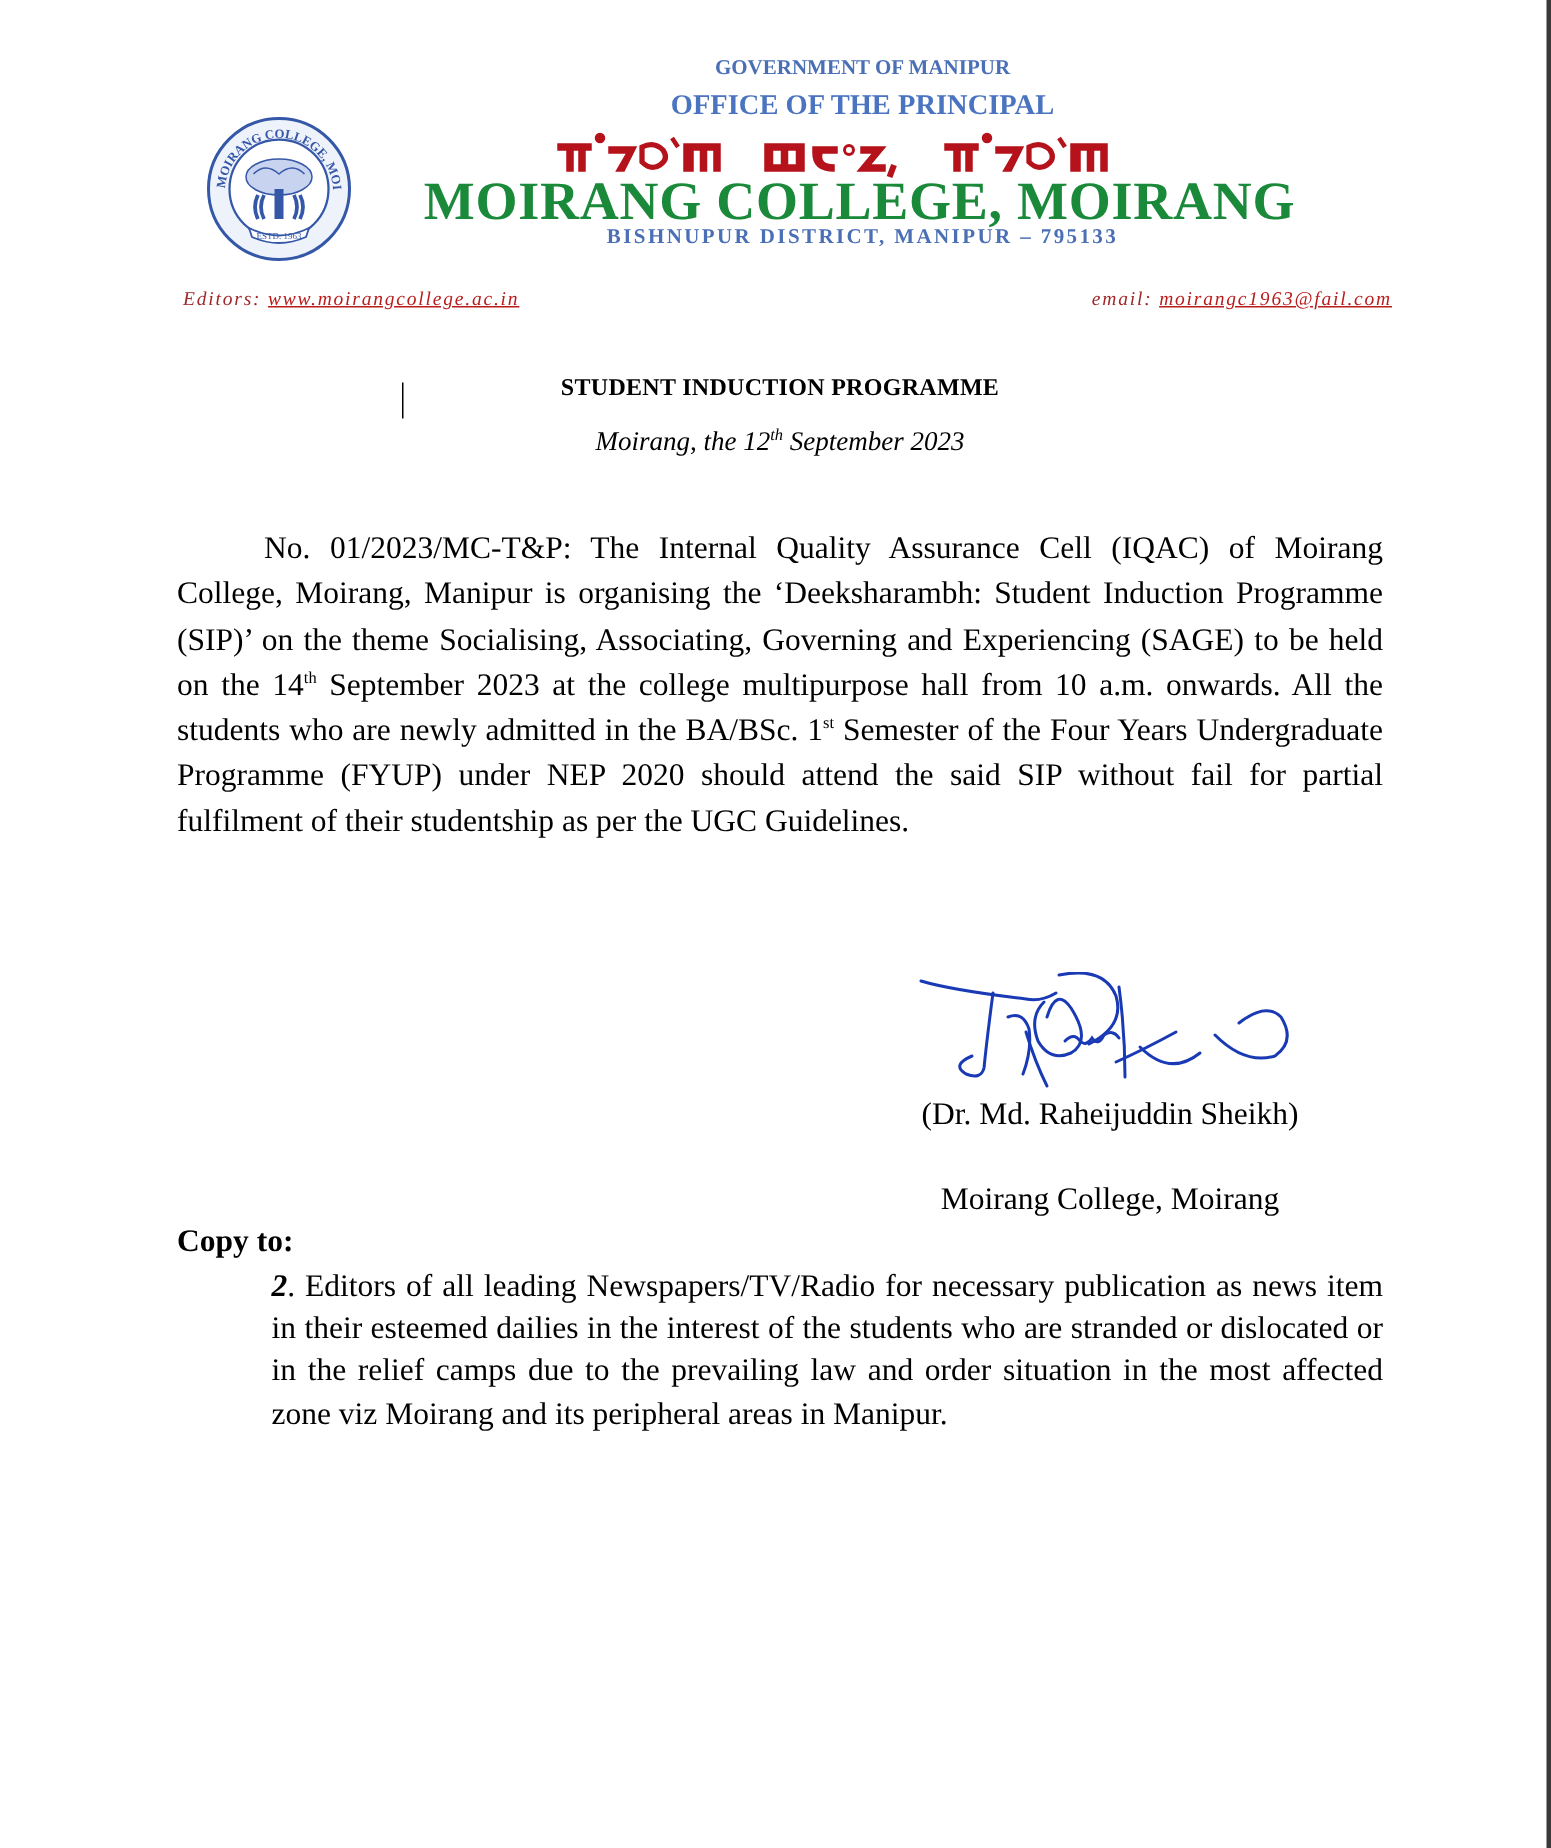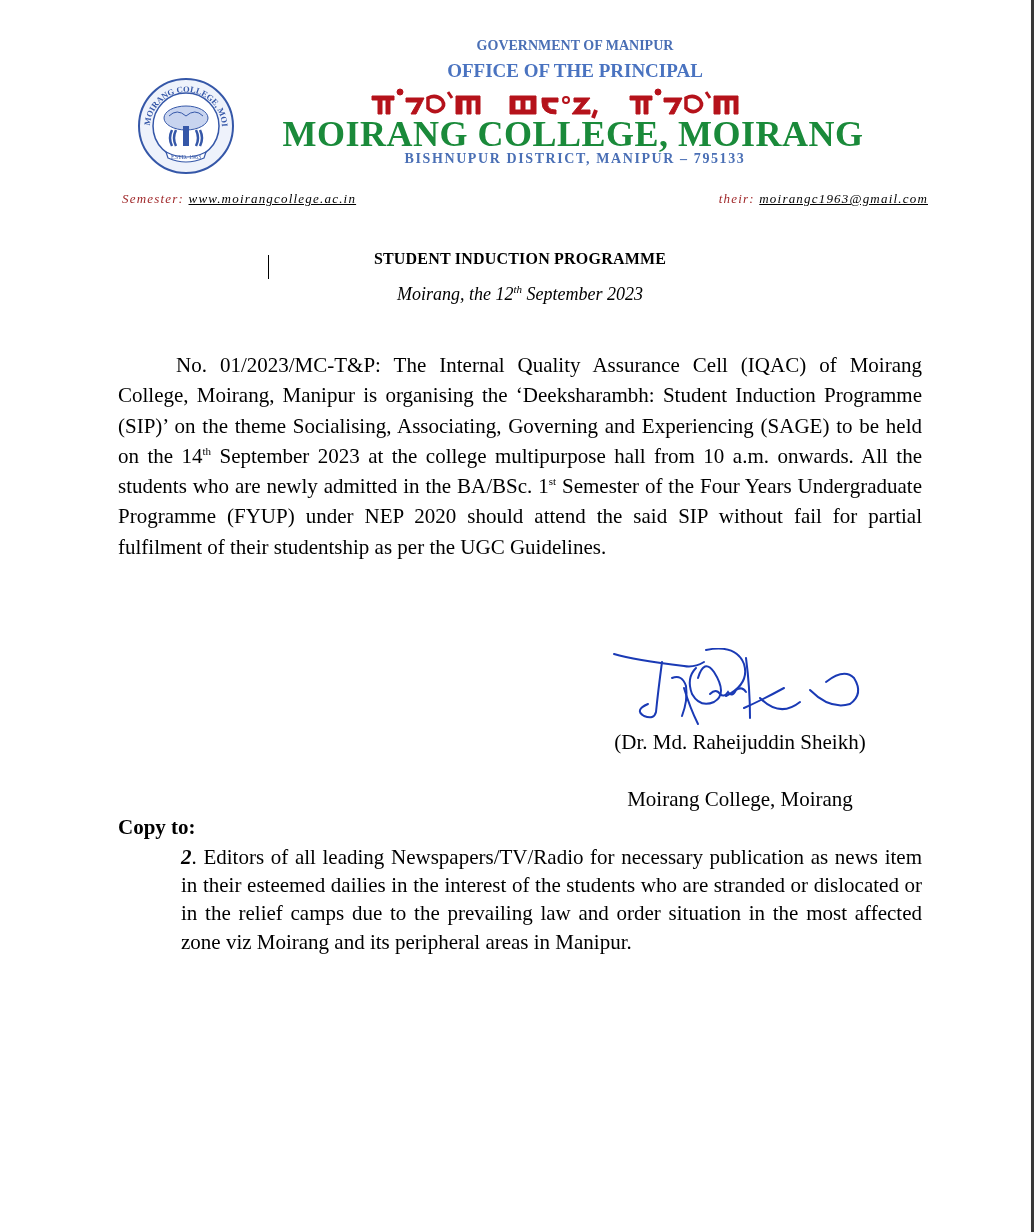--- a/index.html
+++ b/index.html
@@ -14,21 +14,21 @@
               font-weight: bold; font-size: 14px; color: #4a6fb5; letter-spacing: 0px; }
     .lh-office { position: absolute; left: 0; width: 1150px; top: 60px; text-align: center;
               font-weight: bold; font-size: 19px; color: #4a73c0; }
     .lh-meetei { position: absolute; left: 370px; top: 86px; width: 420px; height: 34px; }
     .lh-college { position: absolute; left: 278px; top: 113px; width: 590px; text-align: center;
               font-weight: bold; font-size: 36px; color: #1a8a3a; letter-spacing: 0.5px; white-space: nowrap; }
     .lh-district { position: absolute; left: 0; width: 1150px; top: 151px; text-align: center;
               font-weight: bold; font-size: 14px; color: #4a6fb5; letter-spacing: 1.6px; }
 
     .contact { position: absolute; top: 191px; font-style: italic; font-size: 13px; color: #a0282a; letter-spacing: 1.2px; }
-    .contact a { color: #000000; text-decoration: underline; }
+    .contact a { color: #b91c1c; text-decoration: underline; }
     .contact-web { left: 122px; }
     .contact-email { right: 102px; }
 
     
     .title { position: absolute; left: 270px; top: 250px; width: 500px; text-align: center;
              font-weight: bold; font-size: 16px; letter-spacing: 0.2px; white-space: nowrap; }
     .caret { position: absolute; left: 268px; top: 255px; width: 1px; height: 24px; background: #000; }
     .dateline { position: absolute; left: 270px; top: 284px; width: 500px; text-align: center;
                 font-style: italic; font-size: 18px; }
     sup { font-size: 11px; vertical-align: super; line-height: 0; }
@@ -100,26 +100,26 @@
         <path d="M336 6 l4 6" stroke-width="3"></path>
         <path d="M344 10 h24 v18 h-4 v-14 h-5 v14 h-4 v-14 h-5 v14 h-6 z"></path>
       </g>
     </svg>
   </div>
 
   <div class="lh-college">MOIRANG COLLEGE, MOIRANG</div>
   <div class="lh-district">BISHNUPUR DISTRICT, MANIPUR – 795133</div>
 
   <div class="contact contact-web">
-    <span>Semester:</span>
+    <span>Editors:</span>
     <a>www.moirangcollege.ac.in</a>
   </div>
   <div class="contact contact-email">
-    <span>their:</span>
-    <a>moirangc1963@gmail.com</a>
+    <span>email:</span>
+    <a>moirangc1963@fail.com</a>
   </div>
 
   <div class="caret"></div>
   <div class="title">STUDENT INDUCTION PROGRAMME</div>
   <div class="dateline"><span>Moirang, the 12</span><sup>th</sup><span> September 2023</span></div>
 
   <div class="body-para"><b>No. 01/2023/MC-T&amp;P:</b><span> The Internal Quality Assurance Cell (IQAC) of Moirang College, Moirang, Manipur is organising the ‘</span><b>Deeksharambh: Student Induction Programme (SIP)’</b><span> on the theme </span><b>Socialising, Associating, Governing and Experiencing (SAGE)</b><span> to be held on the 14</span><sup>th</sup><span> September 2023 at the college multipurpose hall from 10 a.m. onwards. All the students who are newly admitted in the BA/BSc. 1</span><sup>st</sup><span> Semester of the Four Years Undergraduate Programme (FYUP) under NEP 2020 should attend the said SIP without fail for partial fulfilment of their studentship as per the UGC Guidelines.</span></div>
 
   <div class="signature">
     <svg width="260" height="90" viewBox="0 0 260 90">

